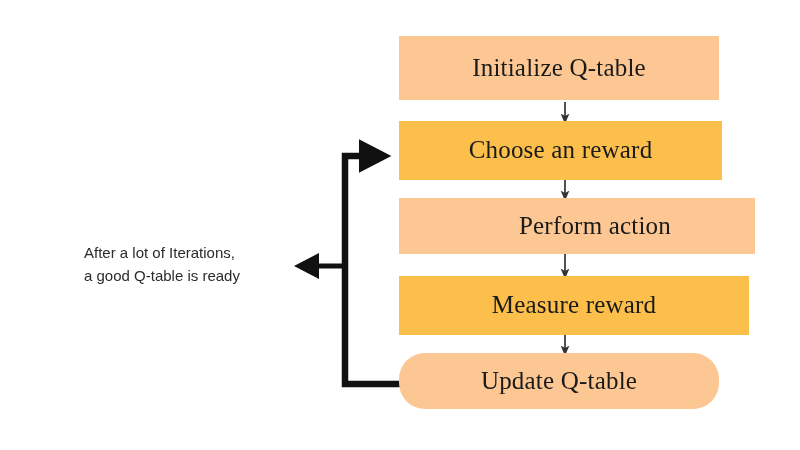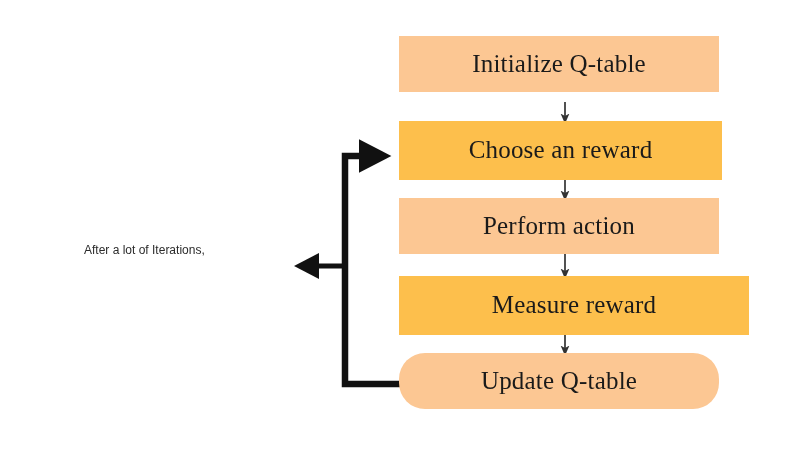--- a/index.html
+++ b/index.html
@@ -37,21 +37,21 @@
   }
 
   
   .side-note {
     position: absolute;
     left: 84px;
     top: 241px;
     width: 220px;
     color: #2b2b2b;
     font-family: "Liberation Sans", "DejaVu Sans", sans-serif;
-    font-size: 12px;
+    font-size: 15px;
     line-height: 1.55;
     text-align: left;
     user-select: none;
   }
   .side-note .note-line { display: block; white-space: nowrap; }
 
   
   #connectors {
     position: absolute;
     left: 0;
@@ -81,37 +81,38 @@
       <line x1="565" y1="180" x2="565" y2="196" marker-end="url(#thinhead)"></line>
       <line x1="565" y1="254" x2="565" y2="274" marker-end="url(#thinhead)"></line>
       <line x1="565" y1="335" x2="565" y2="351" marker-end="url(#thinhead)"></line>
     </g>
 
     <path d="M 401 384 L 345 384 L 345 156 L 381 156" stroke="#111111" stroke-width="6.5" fill="none" stroke-linecap="butt" stroke-linejoin="miter" marker-end="url(#fathead)"></path>
 
     <path d="M 345 266 L 302 266" stroke="#111111" stroke-width="5" fill="none" stroke-linecap="butt" marker-end="url(#fathead)"></path>
   </svg>
 
-  <div class="flow-box" id="box-0" style="left:399px; top:36px; width:320px; height:56px; background:#FCC793;">
+  <div class="flow-box" id="box-0" style="left:399px; top:36px; width:320px; height:64px; background:#FCC793;">
     <span class="box-label">Initialize Q-table</span>
   </div>
 
   <div class="flow-box" id="box-1" style="left:399px; top:121px; width:323px; height:59px; background:#FDBF4C;">
     <span class="box-label">Choose an reward</span>
   </div>
 
-  <div class="flow-box" id="box-2" style="left:399px; top:198px; width:320px; height:56px; background:#FCC793;">
+  <div class="flow-box" id="box-2" style="left:399px; top:198px; width:320px; height:56px; background:#FCC793;padding-left:36px;">
     <span class="box-label">Perform action</span>
   </div>
 
   <div class="flow-box" id="box-3" style="left:399px; top:276px; width:350px; height:59px; background:#FDBF4C;">
     <span class="box-label">Measure reward</span>
   </div>
 
   <div class="flow-box" id="box-4" style="left:399px; top:353px; width:320px; height:56px; background:#FCC793;border-radius:26px;">
     <span class="box-label">Update Q-table</span>
   </div>
 
   <div class="side-note">
     <span class="note-line">After a lot of Iterations,</span>
+    <span class="note-line">a good Q-table is ready</span>
   </div>
 
 </div>
 
 </body></html>

